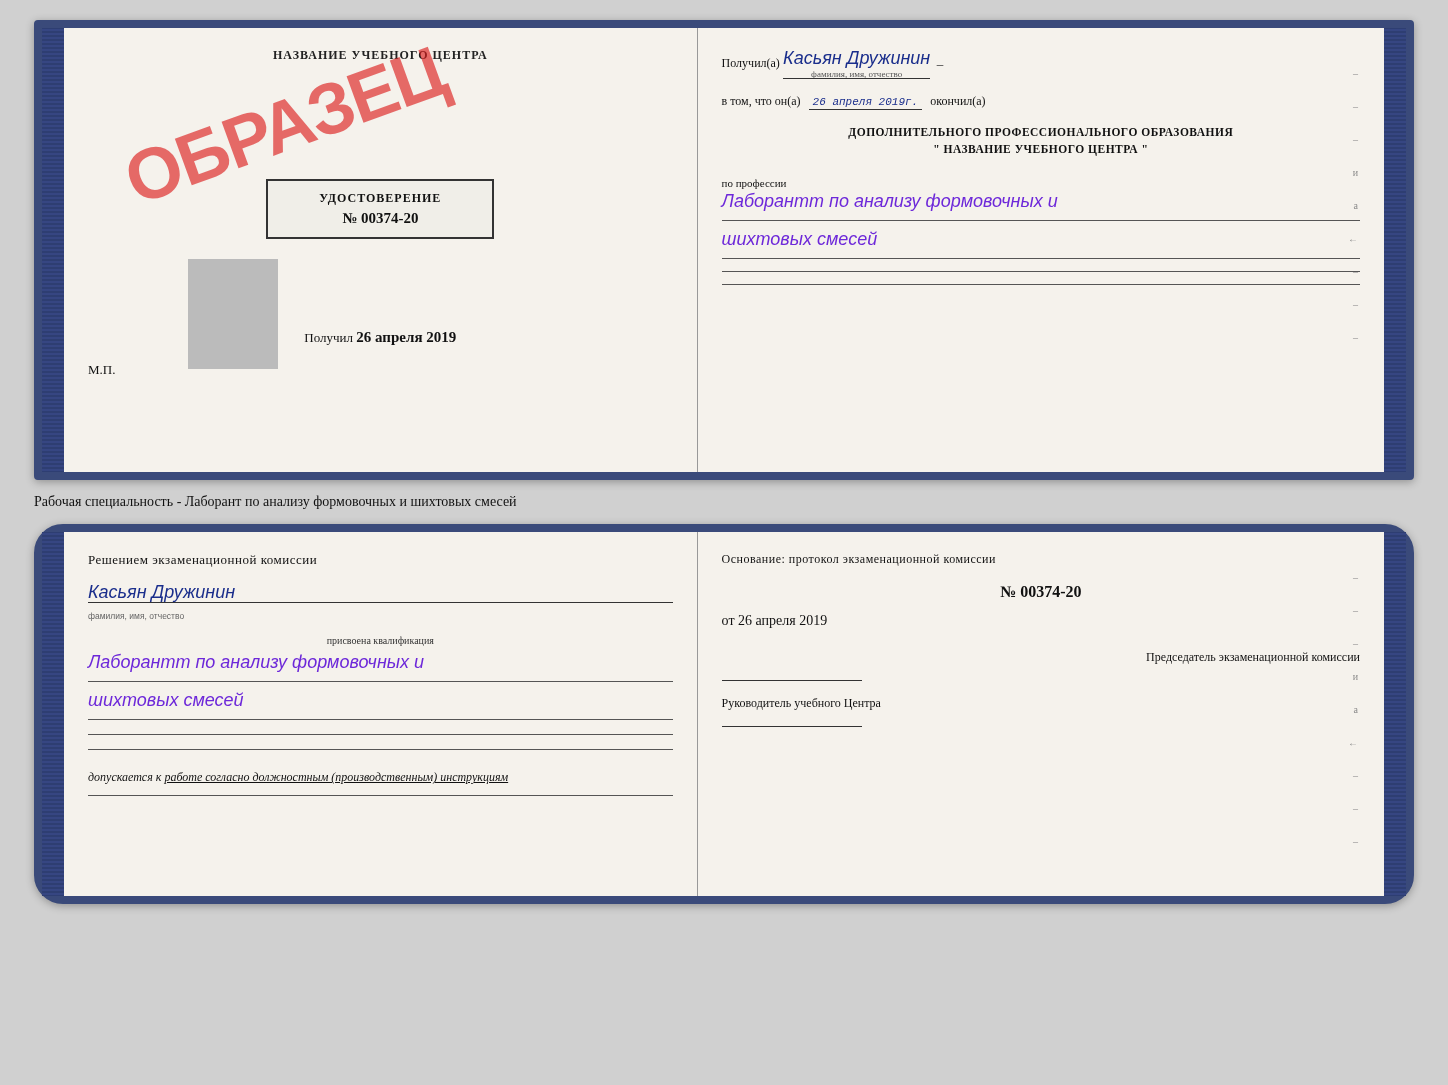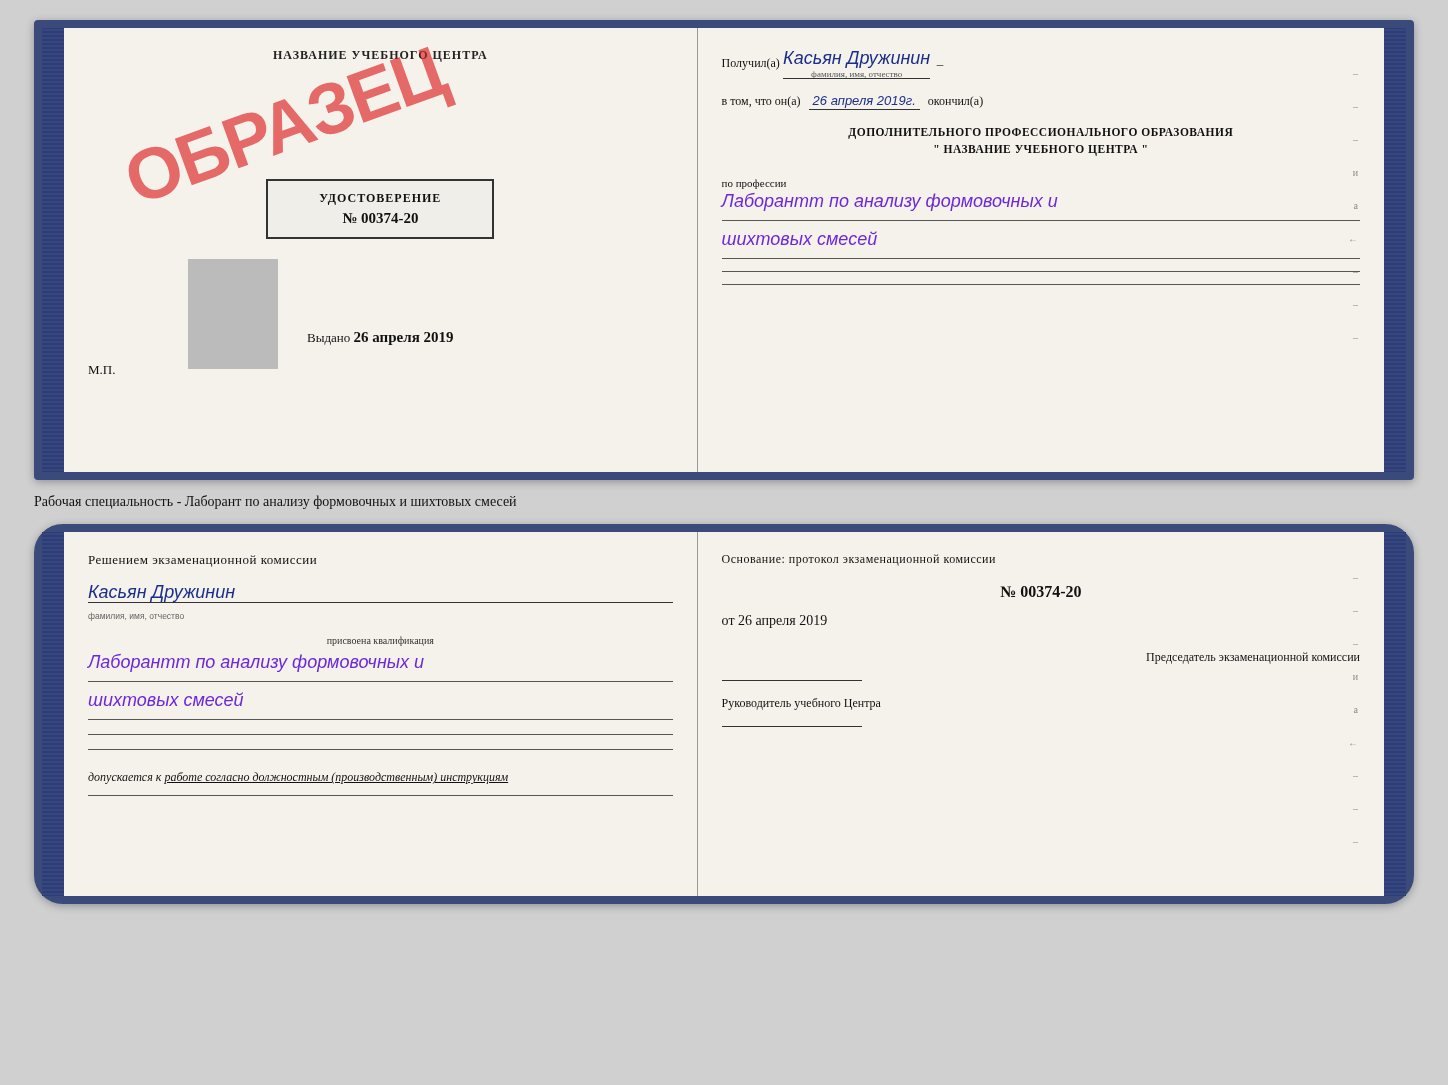--- a/index.html
+++ b/index.html
@@ -144,22 +144,22 @@
     }
 
     .handwritten {
       font-family: 'Brush Script MT', cursive, 'Comic Sans MS', sans-serif;
       font-size: 18px;
       color: #1a2e8c;
       font-style: italic;
     }
 
     .handwritten-sm {
-      font-family: Liberation Sans, sans-serif;
-      font-size: 13px;
+      font-family: Liberation Mono, monospace;
+      font-size: 11px;
       color: #1a2e8c;
       font-style: italic;
       text-align: right;
     }
 
     .sub-label {
       font-size: 9px;
       color: #555;
       text-align: center;
       display: block;
@@ -351,21 +351,21 @@
           </div>
 
           <div class="photo-placeholder"></div>
 
           <div class="udostoverenie-box">
             <div class="udostoverenie-title">УДОСТОВЕРЕНИЕ</div>
             <div class="udostoverenie-num">№ 00374-20</div>
           </div>
 
           <div class="vydano-line">
-            <span>Выдано</span>
+            <span>Получил</span>
             <span class="vydano-date">26 апреля 2019</span>
           </div>
         </div>
 
         <div class="mp-line">М.П.</div>
       </div>
 
       <div class="doc-right">
 
         <div class="right-field-row">

